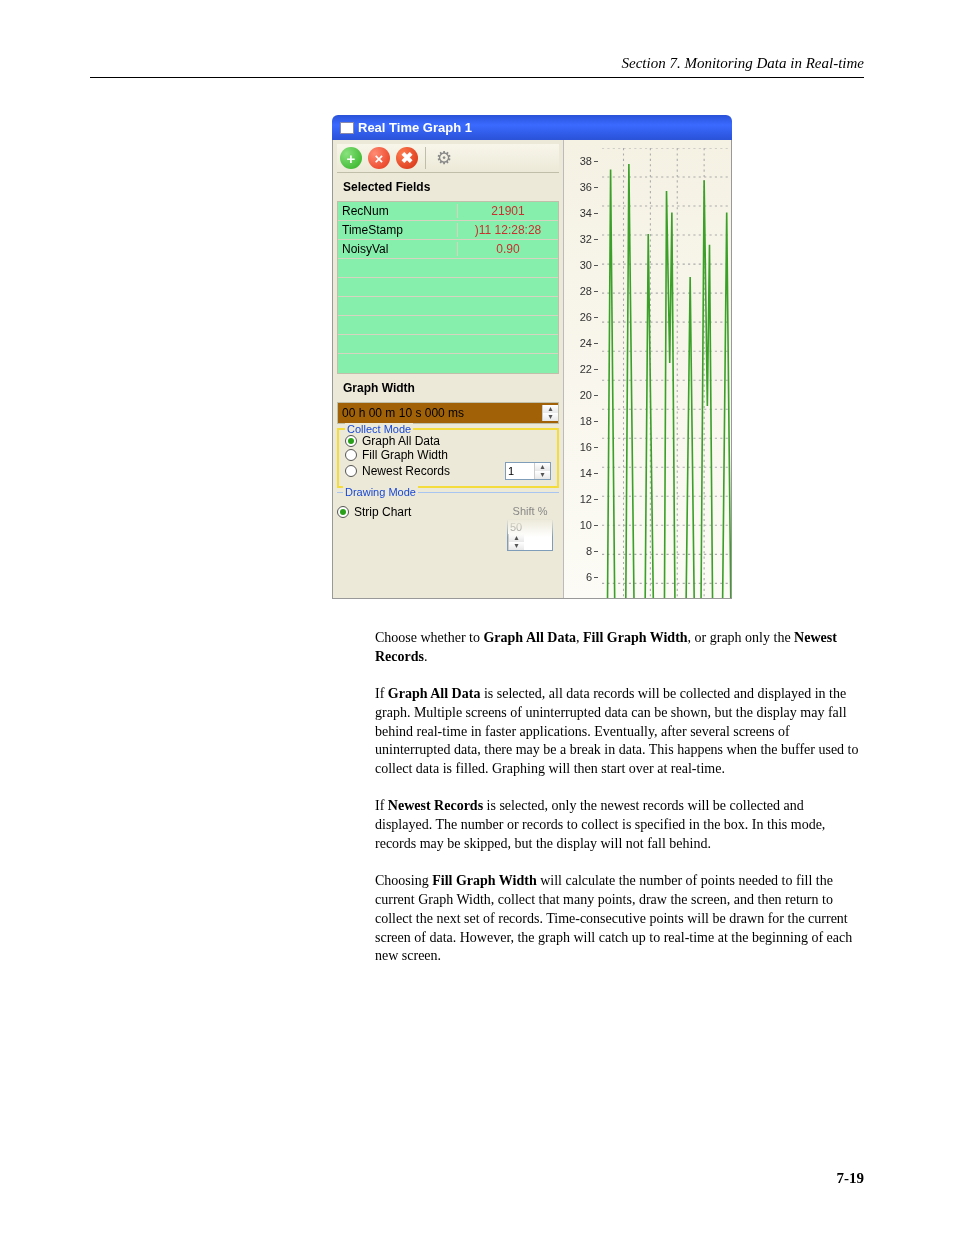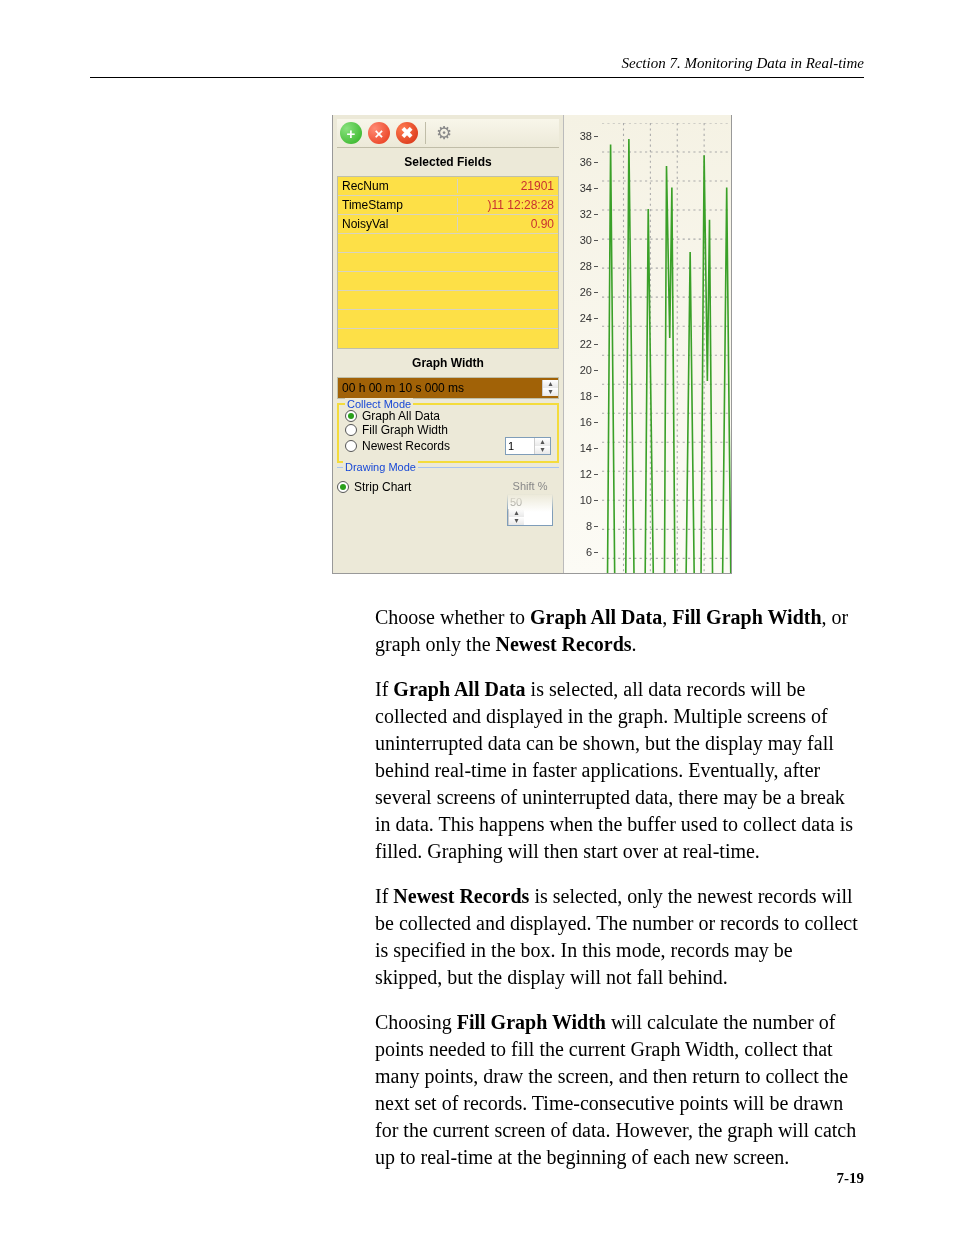--- a/index.html
+++ b/index.html
@@ -88,30 +88,29 @@
   .circle { width: 22px; height: 22px; border-radius: 50%; display:flex;align-items:center;justify-content:center;font-weight:bold;color:#fff;font-size:15px;}
   .plus { background: radial-gradient(circle at 30% 30%, #89e27e, #2db01f);}
   .x1 { background: radial-gradient(circle at 30% 30%, #ff8b74, #e63415);}
   .x2 { background: radial-gradient(circle at 30% 30%, #ff7b50, #d42d10);}
   .sep { width:1px;height:22px;background:#c0bda8;margin:0 2px;}
   .gear { color:#8a8a8a;font-size:18px;}
   .section-hdr {
     font-weight: bold;
     padding: 3px 6px;
     background: #ece9d8;
-    text-align: center;
   }
   .grid {
-    background: #fde047;
+    background: #86efac;
     border: 1px solid #bfbfaa;
   }
   .grid-row { display:flex; border-bottom:1px solid #d7d3c1; height:19px; align-items:center;}
   .grid-row:last-child{border-bottom:none;}
   .grid-cell-l { width: 120px; padding:0 4px; border-right:1px solid #d7d3c1;}
-  .grid-cell-r { flex:1; padding:0 4px; text-align:right; color:#c93030;}
+  .grid-cell-r { flex:1; padding:0 4px; text-align:center; color:#c93030;}
   .gw-field {
     display:flex; background:#a16207; border:1px solid #bfbfaa; align-items:center;
   }
   .gw-field input{ flex:1; border:none; padding:3px 4px; font-family:inherit; font-size:12px; background:transparent;}
   .spinner { width:16px; display:flex; flex-direction:column; }
   .spinner div{height:8px;border-left:1px solid #ccc;font-size:8px;line-height:8px;text-align:center;color:#555;background:linear-gradient(#fff,#e8e8e8);}
   .highlight-box {
     border: 2px solid #f4dc3c;
     padding: 4px 6px 6px 6px;
     background: #ece9d8;
@@ -148,21 +147,21 @@
   }
   .y-tick { height: 26px; position:relative; display:flex; align-items:center;}
   .y-tick span { width:18px; text-align:right; font-size:11px; color:#333;}
   .y-tick .tk { width:4px; height:1px; background:#555; margin-left:2px;}
   .chart-waves {
     position:absolute; left:38px; right:0; top:8px; bottom:8px;
   }
   .body-text {
     margin-left: 175px;
     margin-right: 0;
-    font-size: 20px;
+    font-size: 14px;
     line-height: 1.35;
   }
   .body-text p { margin-bottom: 18px; }
   .page-number {
     position:absolute;
     bottom: 48px;
     right: 90px;
     font-weight: bold;
     font-size: 15px;
   }
@@ -171,20 +170,24 @@
 <body>
 
 <div class="page-header">
   <span>Section 7.  Monitoring Data in Real-time</span>
 </div>
 
 <div class="main">
 
   <div class="screenshot-wrap">
     <div class="screenshot">
+      <div class="titlebar">
+        <span class="titlebar-icon"></span>
+        <span>Real Time Graph 1</span>
+      </div>
       <div class="panel-body">
         <div class="left-pane">
           <div class="toolbar">
             <span class="tb-icon">
                 <span class="circle plus">+</span>
               </span>
             <span class="tb-icon">
                 <span class="circle x1">×</span>
               </span>
             <span class="tb-icon">

